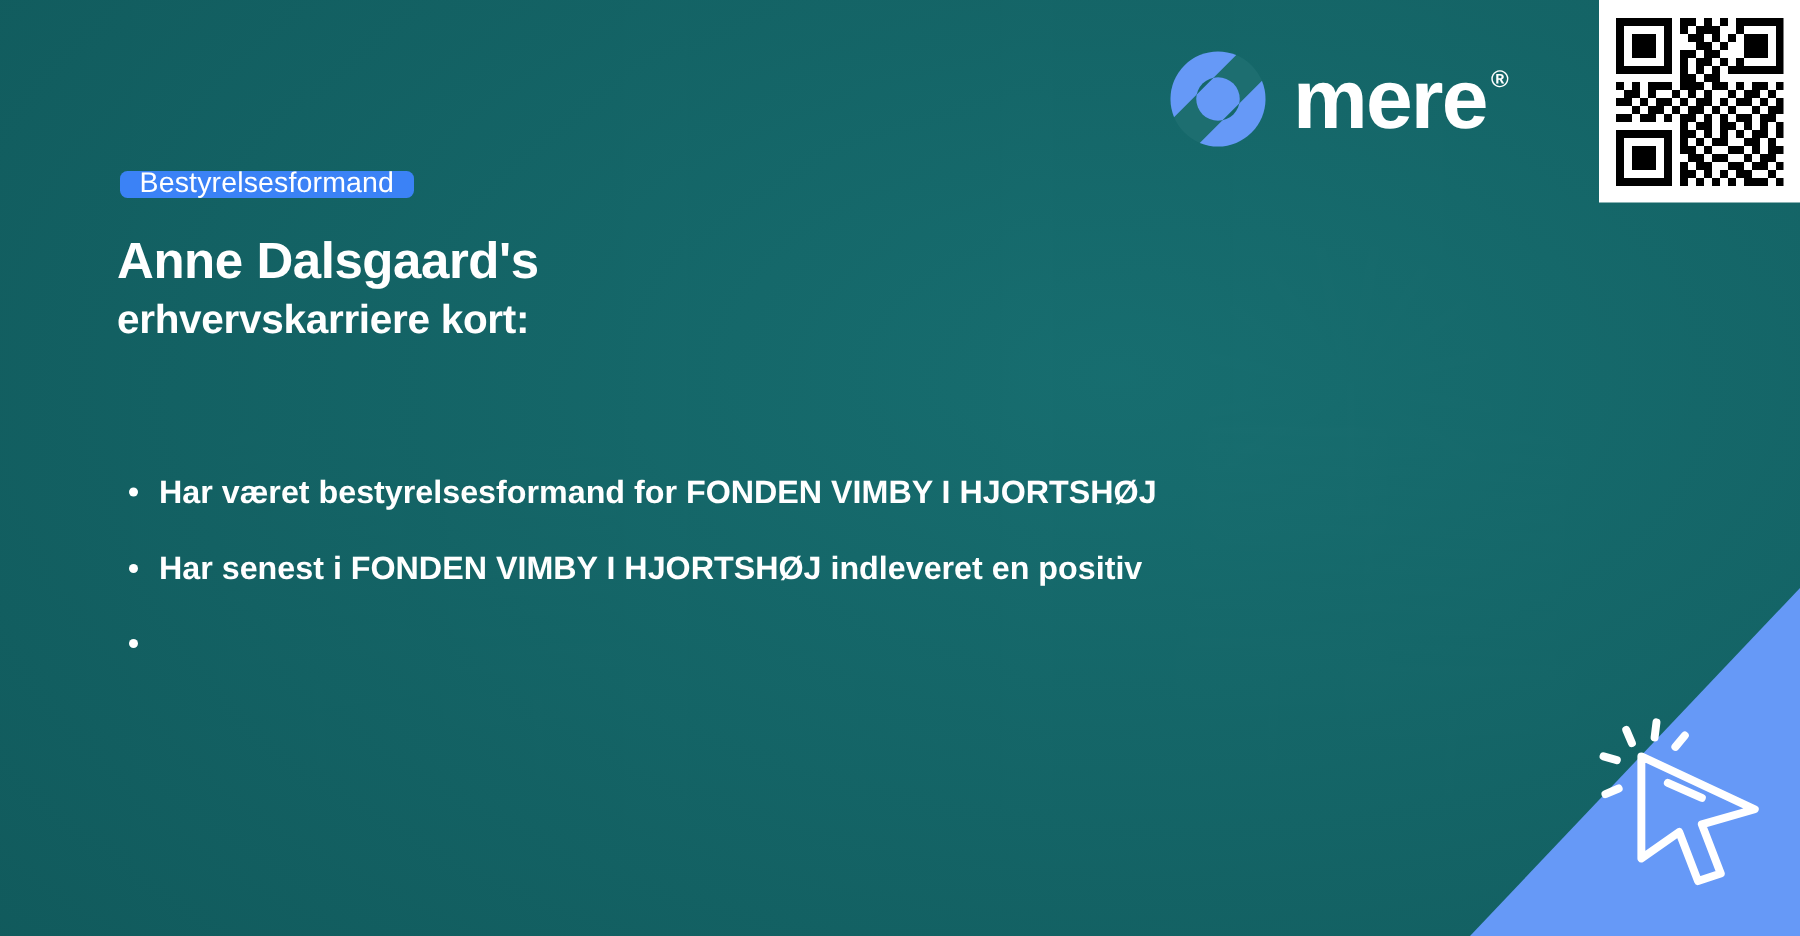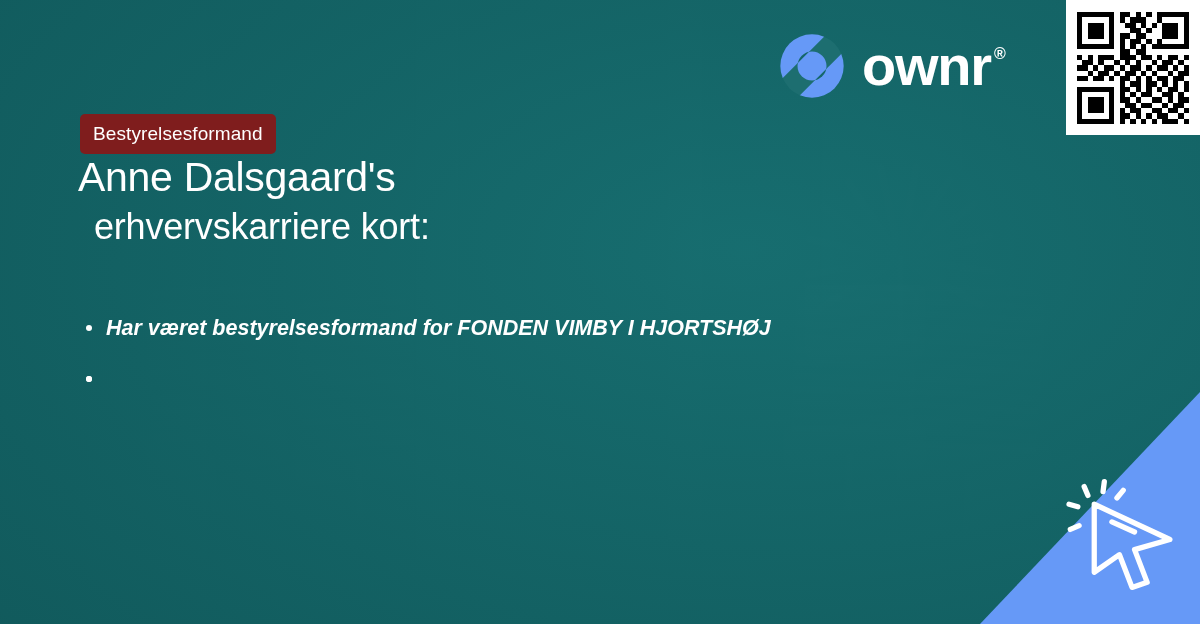--- a/index.html
+++ b/index.html
@@ -95,62 +95,60 @@
     background:
       radial-gradient(1100px 620px at 62% 40%, rgba(23,110,112,0.80), rgba(16,88,90,0.94)),
       linear-gradient(120deg, rgba(18,95,97,0.92), rgba(24,116,118,0.88));
   }
 
   
   #content { position:absolute; inset:0; }
 
   #badge {
     position:absolute; left:80px; top:114px;
-    height:40px; padding:0 13px;
+    height:18px; padding:0 13px;
     display:flex; align-items:center;
-    background:#7f1d1d;
+    background:#3b82f6;
     border-radius:5px;
     color:#ffffff;
     font-size:19px;
     letter-spacing:0.1px;
     white-space:nowrap;
   }
 
   #headline { position:absolute; left:78px; top:155px; width:760px; }
   #headline .l1 {
     color:#ffffff;
-    font-size:41px;
-    font-weight:normal;
+    font-size:34px;
+    font-weight:bold;
     line-height:1.12;
     letter-spacing:-0.3px;
   }
   #headline .l2 {
     color:#ffffff;
-    font-size:36px;
-    font-weight:normal;
+    font-size:27px;
+    font-weight:bold;
     line-height:1.2;
     margin-top:4px;
     letter-spacing:-0.2px;
-    margin-left:16px;
   }
 
   #facts {
     position:absolute; left:80px; top:313px; width:880px;
     list-style:none;
   }
   #facts li {
     position:relative;
     color:#ffffff;
     font-size:21.5px;
     font-weight:bold;
     line-height:1.42;
     padding-left:26px;
     margin-bottom:20px;
     max-width:850px;
-    font-style:italic;
   }
   #facts li:last-child { margin-bottom:0; }
   #facts li .dot {
     position:absolute; left:6px; top:12px;
     width:6px; height:6px;
     background:#ffffff;
     border-radius:50%;
   }
   #facts li .wrap2 { display:block; }
 
@@ -266,20 +264,21 @@
       <div class="l2">erhvervskarriere kort:</div>
     </div>
 
     <ul id="facts">
       <li>
         <span class="dot"></span>
         <span>Har været bestyrelsesformand for FONDEN VIMBY I HJORTSHØJ</span>
       </li>
       <li>
         <span class="dot"></span>
+        <span>Har senest i FONDEN VIMBY I HJORTSHØJ indleveret en positiv</span>
       </li>
       <li>
         <span class="dot"></span>
       </li>
     </ul>
 
     <div id="logo">
       <svg class="mark" viewBox="0 0 100 100">
         <defs>
           <clipPath id="swirlClip">
@@ -295,21 +294,21 @@
           <rect x="0" y="0" width="100" height="100" fill="#6699f7"></rect>
           <g clip-path="url(#swirlClip)">
             <rect x="0" y="0" width="100" height="100" fill="#1d6e70"></rect>
           </g>
         </g>
         <g clip-path="url(#swirlClip)">
           <circle cx="50" cy="50" r="22" fill="#6699f7"></circle>
         </g>
       </svg>
       <div class="wordmark">
-        <span>ownr</span>
+        <span>mere</span>
         <span class="reg">®</span>
       </div>
     </div>
 
     <div id="qr-panel">
       <svg id="qr-code" viewBox="0 0 21 21" shape-rendering="crispEdges">
         <rect x="0" y="0" width="21" height="21" fill="#ffffff"></rect>
         <g id="qr-modules" fill="#000000">
             <rect x="0" y="0" width="1" height="1"></rect>
             <rect x="1" y="0" width="1" height="1"></rect>

